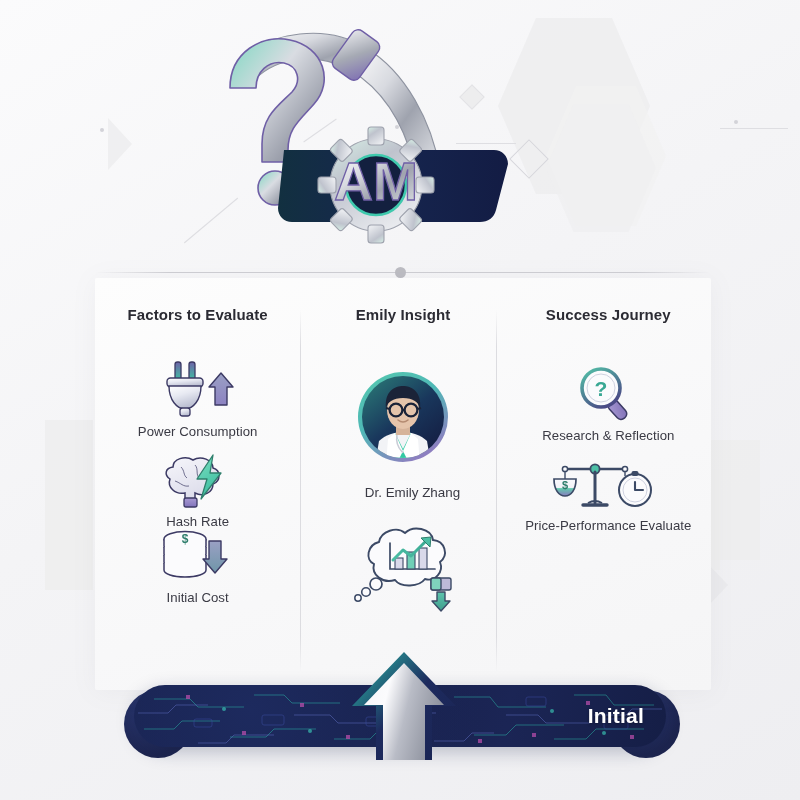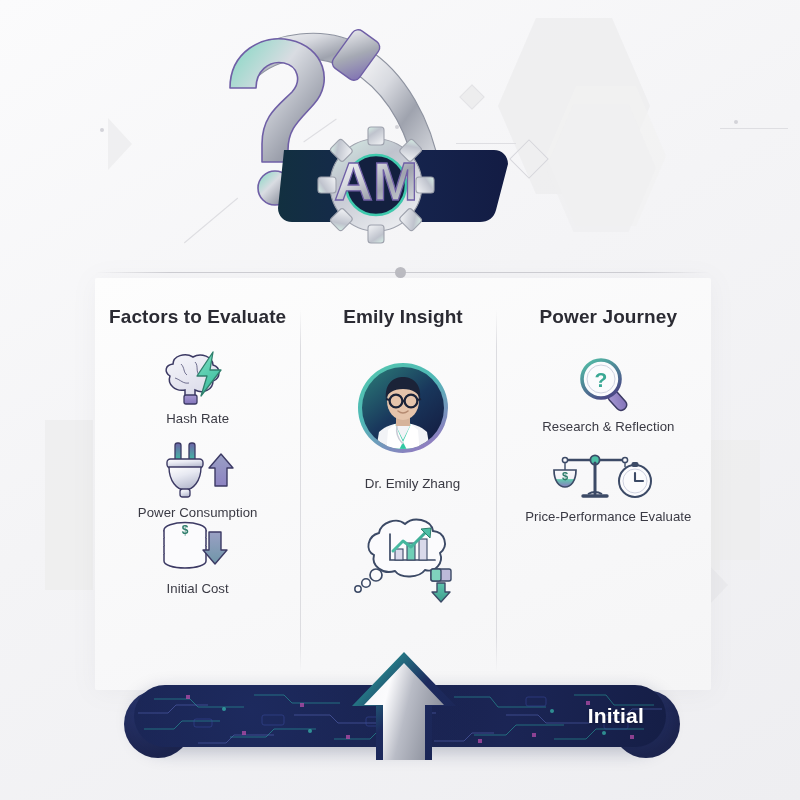--- a/index.html
+++ b/index.html
@@ -135,25 +135,25 @@
   }
   .column {
     flex: 1;
     display: flex;
     flex-direction: column;
     align-items: center;
     padding-top: 28px;
     box-sizing: border-box;
   }
   .col-title {
-    font-size: 19px;
+    font-size: 15px;
     font-weight: bold;
     color: #2b2b33;
     letter-spacing: .1px;
-    margin-bottom: 6px;
+    margin-bottom: 20px;
   }
 
   .item {
     display: flex;
     flex-direction: column;
     align-items: center;
   }
   .item-icon {
     display: flex;
     align-items: center;
@@ -331,20 +331,49 @@
     <div class="col-divider cd1"></div>
     <div class="col-divider cd2"></div>
 
     <div class="columns">
 
       <div class="column col-factors">
         <div class="col-title">Factors to Evaluate</div>
 
         <div class="item">
           <div class="item-icon">
+            <svg width="86" height="62" viewBox="0 0 86 62">
+              <defs>
+                <linearGradient id="plugG" x1="0" y1="0" x2="0.4" y2="1">
+                  <stop offset="0%" stop-color="#ffffff"></stop>
+                  <stop offset="45%" stop-color="#e7e9f2"></stop>
+                  <stop offset="100%" stop-color="#b9bdd0"></stop>
+                </linearGradient>
+                <linearGradient id="prongG" x1="0" y1="0" x2="0" y2="1">
+                  <stop offset="0%" stop-color="#6e63a8"></stop>
+                  <stop offset="100%" stop-color="#3fbfa2"></stop>
+                </linearGradient>
+                <linearGradient id="arrUpG" x1="0" y1="1" x2="0" y2="0">
+                  <stop offset="0%" stop-color="#8d83c2"></stop>
+                  <stop offset="100%" stop-color="#9aa0c4"></stop>
+                </linearGradient>
+              </defs>
+              <rect x="20" y="3" width="6" height="18" rx="2.5" fill="url(#prongG)" stroke="#3c3a64" stroke-width="1.3"></rect>
+              <rect x="34" y="3" width="6" height="18" rx="2.5" fill="url(#prongG)" stroke="#3c3a64" stroke-width="1.3"></rect>
+              <rect x="12" y="19" width="36" height="9" rx="3.5" fill="url(#plugG)" stroke="#3c3a64" stroke-width="1.4"></rect>
+              <path d="M14 27 L46 27 C46 41, 38 50, 30 50 C22 50, 14 41, 14 27 Z" fill="url(#plugG)" stroke="#3c3a64" stroke-width="1.4"></path>
+              <rect x="25" y="49" width="10" height="8" rx="2.5" fill="url(#plugG)" stroke="#3c3a64" stroke-width="1.3"></rect>
+              <path d="M66 14 L78 28 L72 28 L72 46 L60 46 L60 28 L54 28 Z" fill="url(#arrUpG)" stroke="#3c3a64" stroke-width="1.4" stroke-linejoin="round"></path>
+            </svg>
+          </div>
+          <div class="item-label">Power Consumption</div>
+        </div>
+
+        <div class="item">
+          <div class="item-icon">
             <svg width="86" height="58" viewBox="0 0 86 58">
               <defs>
                 <linearGradient id="brainG" x1="0" y1="0" x2="0.5" y2="1">
                   <stop offset="0%" stop-color="#f6f6fb"></stop>
                   <stop offset="100%" stop-color="#dcdcea"></stop>
                 </linearGradient>
                 <linearGradient id="boltG" x1="0" y1="0" x2="0.4" y2="1">
                   <stop offset="0%" stop-color="#7ee0c2"></stop>
                   <stop offset="100%" stop-color="#3cbda0"></stop>
                 </linearGradient>
@@ -358,49 +387,20 @@
                        L40 48 L30 48 L30 40 C20 42, 12 34, 15 26
                        C9 22, 10 15, 18 14 Z" fill="url(#brainG)" stroke="#3c3a64" stroke-width="1.5"></path>
               <path d="M26 14 C30 18, 28 22, 32 25" fill="none" stroke="#3c3a64" stroke-width="1" opacity=".7"></path>
               <path d="M40 12 C44 16, 40 22, 45 26" fill="none" stroke="#3c3a64" stroke-width="1" opacity=".7"></path>
               <path d="M20 28 C26 30, 28 34, 34 33" fill="none" stroke="#3c3a64" stroke-width="1" opacity=".7"></path>
               <rect x="29" y="45" width="13" height="9" rx="2" fill="url(#stemG)" stroke="#3c3a64" stroke-width="1.3"></rect>
               <path d="M58 2 L42 26 L52 26 L46 46 L66 20 L55 20 Z" fill="url(#boltG)" stroke="#2f7f6c" stroke-width="1.3" stroke-linejoin="round"></path>
             </svg>
           </div>
           <div class="item-label">Hash Rate</div>
-        </div>
-
-        <div class="item">
-          <div class="item-icon">
-            <svg width="86" height="62" viewBox="0 0 86 62">
-              <defs>
-                <linearGradient id="plugG" x1="0" y1="0" x2="0.4" y2="1">
-                  <stop offset="0%" stop-color="#ffffff"></stop>
-                  <stop offset="45%" stop-color="#e7e9f2"></stop>
-                  <stop offset="100%" stop-color="#b9bdd0"></stop>
-                </linearGradient>
-                <linearGradient id="prongG" x1="0" y1="0" x2="0" y2="1">
-                  <stop offset="0%" stop-color="#6e63a8"></stop>
-                  <stop offset="100%" stop-color="#3fbfa2"></stop>
-                </linearGradient>
-                <linearGradient id="arrUpG" x1="0" y1="1" x2="0" y2="0">
-                  <stop offset="0%" stop-color="#8d83c2"></stop>
-                  <stop offset="100%" stop-color="#9aa0c4"></stop>
-                </linearGradient>
-              </defs>
-              <rect x="20" y="3" width="6" height="18" rx="2.5" fill="url(#prongG)" stroke="#3c3a64" stroke-width="1.3"></rect>
-              <rect x="34" y="3" width="6" height="18" rx="2.5" fill="url(#prongG)" stroke="#3c3a64" stroke-width="1.3"></rect>
-              <rect x="12" y="19" width="36" height="9" rx="3.5" fill="url(#plugG)" stroke="#3c3a64" stroke-width="1.4"></rect>
-              <path d="M14 27 L46 27 C46 41, 38 50, 30 50 C22 50, 14 41, 14 27 Z" fill="url(#plugG)" stroke="#3c3a64" stroke-width="1.4"></path>
-              <rect x="25" y="49" width="10" height="8" rx="2.5" fill="url(#plugG)" stroke="#3c3a64" stroke-width="1.3"></rect>
-              <path d="M66 14 L78 28 L72 28 L72 46 L60 46 L60 28 L54 28 Z" fill="url(#arrUpG)" stroke="#3c3a64" stroke-width="1.4" stroke-linejoin="round"></path>
-            </svg>
-          </div>
-          <div class="item-label">Power Consumption</div>
         </div>
 
         <div class="item">
           <div class="item-icon">
             <svg width="86" height="58" viewBox="0 0 86 58">
               <defs>
                 <linearGradient id="arrDnG" x1="0" y1="0" x2="0" y2="1">
                   <stop offset="0%" stop-color="#9aa0c4"></stop>
                   <stop offset="100%" stop-color="#6f96a8"></stop>
                 </linearGradient>
@@ -506,21 +506,21 @@
             <circle cx="15" cy="76" r="3.2" fill="#fbfbfd" stroke="#3c4a66" stroke-width="1.5"></circle>
 
             <rect x="88" y="56" width="20" height="12" rx="2" fill="#bdbad8" stroke="#3c4a66" stroke-width="1.4"></rect>
             <rect x="88" y="56" width="10" height="12" rx="2" fill="#7fd3bd" stroke="#3c4a66" stroke-width="1.4"></rect>
             <path d="M94 70 L102 70 L102 79 L107 79 L98 89 L89 79 L94 79 Z" fill="url(#dnArr2)" stroke="#3c4a66" stroke-width="1.4" stroke-linejoin="round"></path>
           </svg>
         </div>
       </div>
 
       <div class="column col-journey">
-        <div class="col-title">Power Journey</div>
+        <div class="col-title">Success Journey</div>
 
         <div class="item">
           <div class="item-icon">
             <svg width="74" height="62" viewBox="0 0 74 62">
               <defs>
                 <linearGradient id="magRing" x1="0" y1="0" x2="0.6" y2="1">
                   <stop offset="0%" stop-color="#53c3a8"></stop>
                   <stop offset="100%" stop-color="#4b4b86"></stop>
                 </linearGradient>
                 <linearGradient id="magHandle" x1="0" y1="0" x2="1" y2="1">

